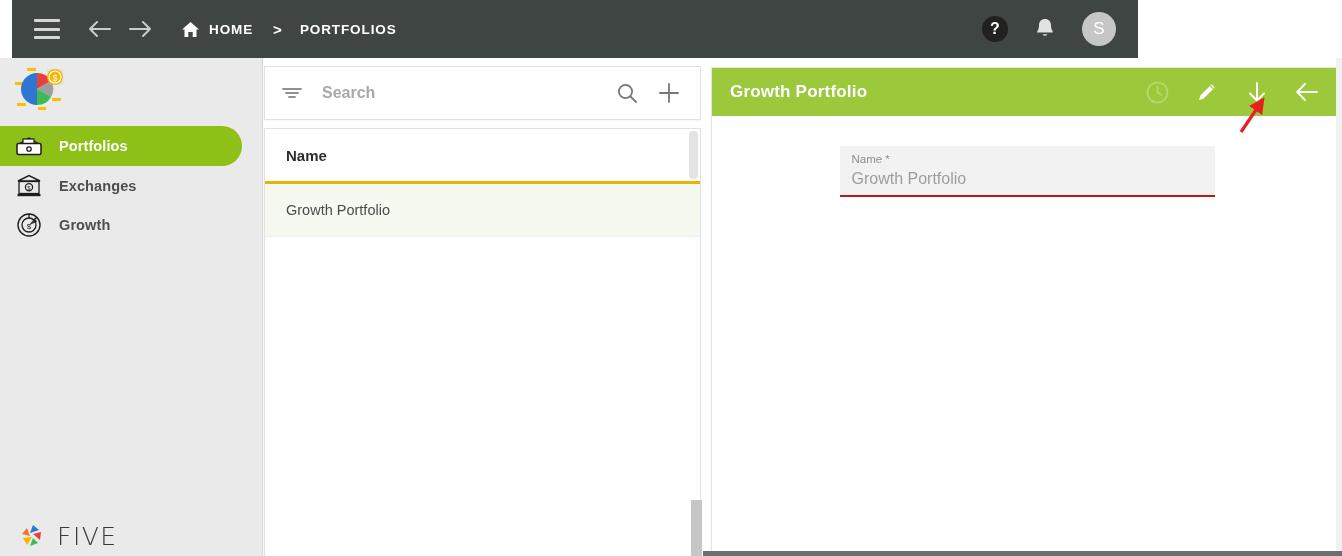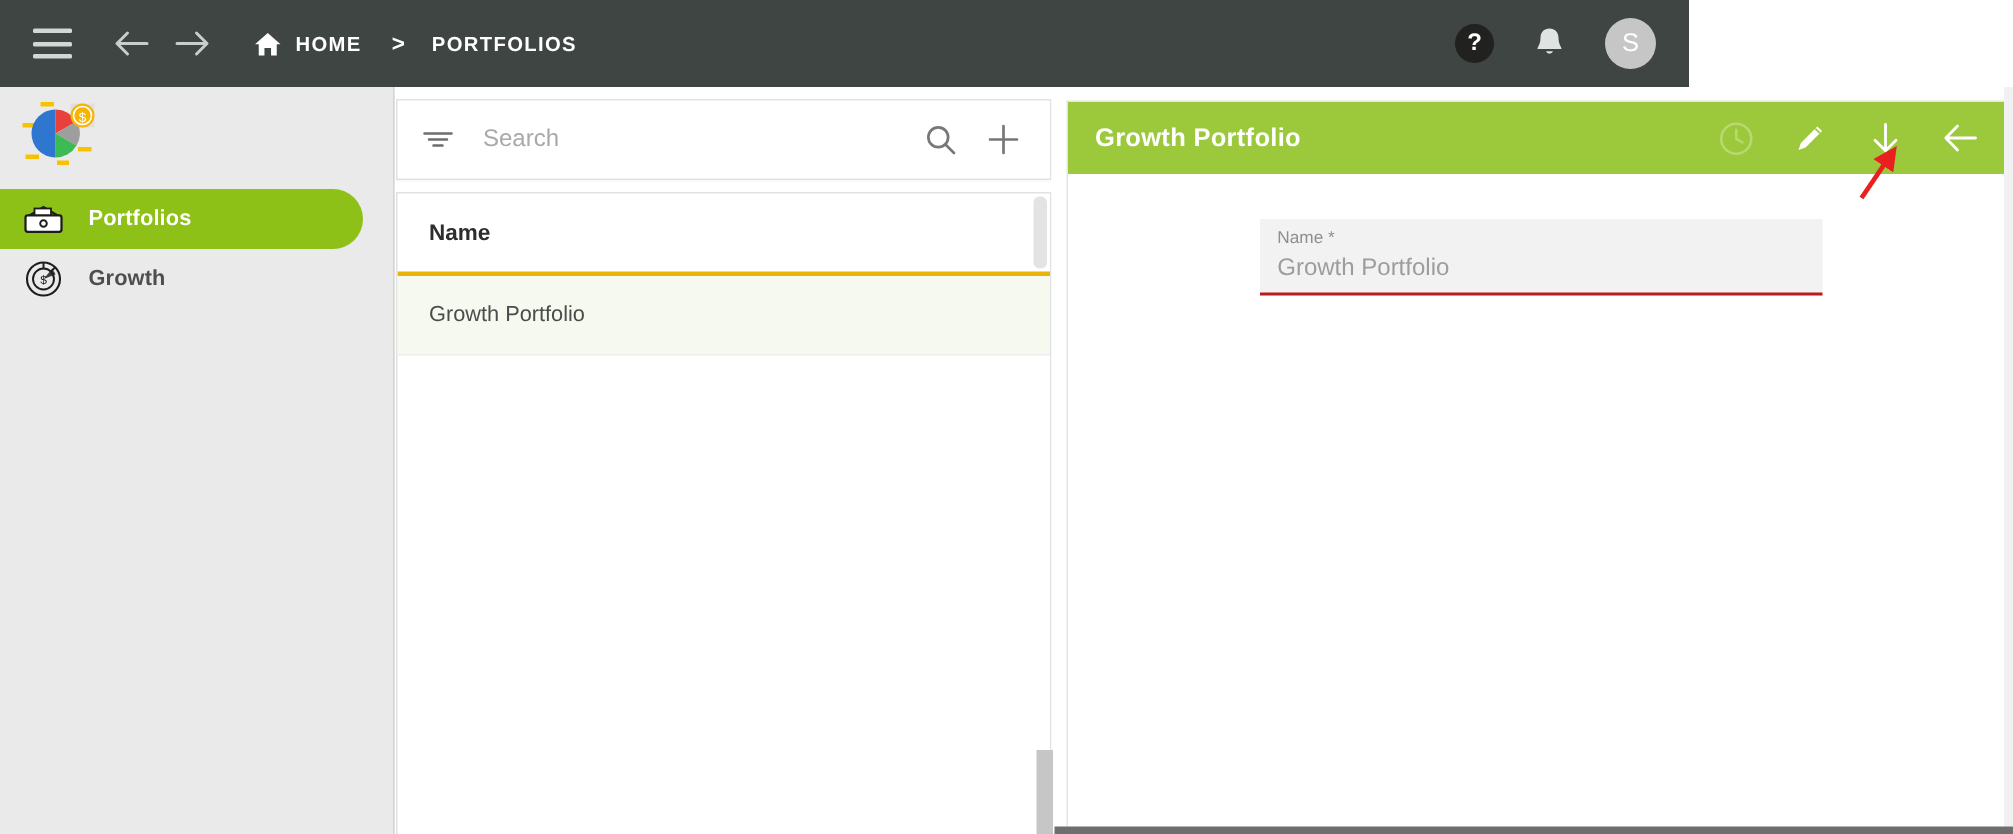--- a/index.html
+++ b/index.html
@@ -18,21 +18,21 @@
     position: relative;
     width: 1342px;
     height: 556px;
     background: #ffffff;
     box-sizing: border-box;
   }
 
   
   .topbar {
     position: absolute;
-    left: 0; top: 0;
+    left: 12px; top: 0;
     width: 1126px;
     height: 58px;
     background: #3e4543;
     display: flex;
     align-items: center;
     box-sizing: border-box;
   }
   .hamburger {
     width: 26px;
     height: 20px;
@@ -204,20 +204,21 @@
   .filter-icon { margin-left: 16px; cursor:pointer; display:flex; }
   .search-input {
     flex: 1;
     border: none;
     outline: none;
     margin-left: 17px;
     font-size: 16px;
     color: #444;
     font-family: "Liberation Sans", sans-serif;
     background: transparent;
+    font-weight: bold;
   }
   .search-input::placeholder { color: #a9a9a9; }
   .search-icon-btn { margin-right: 20px; cursor:pointer; display:flex; }
   .plus-btn { margin-right: 20px; cursor:pointer; display:flex; }
 
   .grid-card {
     position: absolute;
     left: 0; top: 70px;
     width: 437px;
     height: 437px;
@@ -455,36 +456,58 @@
           <svg width="28" height="22" viewBox="0 0 28 22">
             <path d="M4 9 L14 3 L24 9" fill="none" stroke="#1d1d1d" stroke-width="1.4"></path>
             <rect x="8" y="4" width="11" height="5" fill="#ffffff" stroke="#1d1d1d" stroke-width="1.2"></rect>
             <rect x="2" y="8.5" width="24" height="11" rx="1.5" fill="#ffffff" stroke="#1d1d1d" stroke-width="1.5"></rect>
             <circle cx="14" cy="14" r="2.2" fill="none" stroke="#1d1d1d" stroke-width="1.3"></circle>
           </svg>
         </span>
         <span class="nav-label">Portfolios</span>
       </div>
 
+      <div class="nav-item">
+        <span class="nav-icon">
+          <svg width="26" height="24" viewBox="0 0 26 24">
+            <path d="M2 7 L13 1.5 L24 7 Z" fill="none" stroke="#1d1d1d" stroke-width="1.4"></path>
+            <rect x="3" y="7.5" width="20" height="12" fill="none" stroke="#1d1d1d" stroke-width="1.3"></rect>
+            <circle cx="13" cy="13.2" r="3.6" fill="none" stroke="#1d1d1d" stroke-width="1.2"></circle>
+            <text x="13" y="16.3" font-size="6" font-family="Liberation Sans, sans-serif" fill="#1d1d1d" text-anchor="middle">$</text>
+            <rect x="1.5" y="20" width="23" height="2.2" fill="#1d1d1d"></rect>
+          </svg>
+        </span>
+        <span class="nav-label">Exchanges</span>
+      </div>
 
       <div class="nav-item">
         <span class="nav-icon">
           <svg width="26" height="26" viewBox="0 0 26 26">
             <circle cx="13" cy="13" r="11" fill="none" stroke="#1d1d1d" stroke-width="1.4"></circle>
             <circle cx="13" cy="13" r="7" fill="none" stroke="#1d1d1d" stroke-width="1.3"></circle>
             <path d="M13 2 L13 6 M20.8 5.2 L18 8" stroke="#1d1d1d" stroke-width="1.3"></path>
             <path d="M13 13 L21 10 A8.5 8.5 0 0 0 18.5 6.5 Z" fill="#1d1d1d" opacity="0.85"></path>
             <text x="13" y="16.5" font-size="8" font-family="Liberation Sans, sans-serif" fill="#1d1d1d" text-anchor="middle">$</text>
           </svg>
         </span>
         <span class="nav-label">Growth</span>
       </div>
 
     </div>
 
+    <div class="brand">
+      <svg width="30" height="30" viewBox="0 0 30 30">
+        <path d="M15 4 L21 9 L12 12 Z" fill="#2f76d1"></path>
+        <path d="M23 11 L22 19 L15 13 Z" fill="#e8403a"></path>
+        <path d="M20 22 L12 25 L15 17 Z" fill="#3cba54"></path>
+        <path d="M9 24 L5 17 L14 16 Z" fill="#f7b500"></path>
+        <path d="M4 13 L9 7 L12 15 Z" fill="#f0762a"></path>
+      </svg>
+      <span class="brand-text">FIVE</span>
+    </div>
   </div>
 
   <div class="list-panel">
 
     <div class="search-card">
       <span class="filter-icon">
         <svg width="22" height="16" viewBox="0 0 22 16">
           <path d="M2 4 H20 M5 8 H17 M8 12 H14" stroke="#6e6e6e" stroke-width="1.7" stroke-linecap="round"></path>
         </svg>
       </span>

